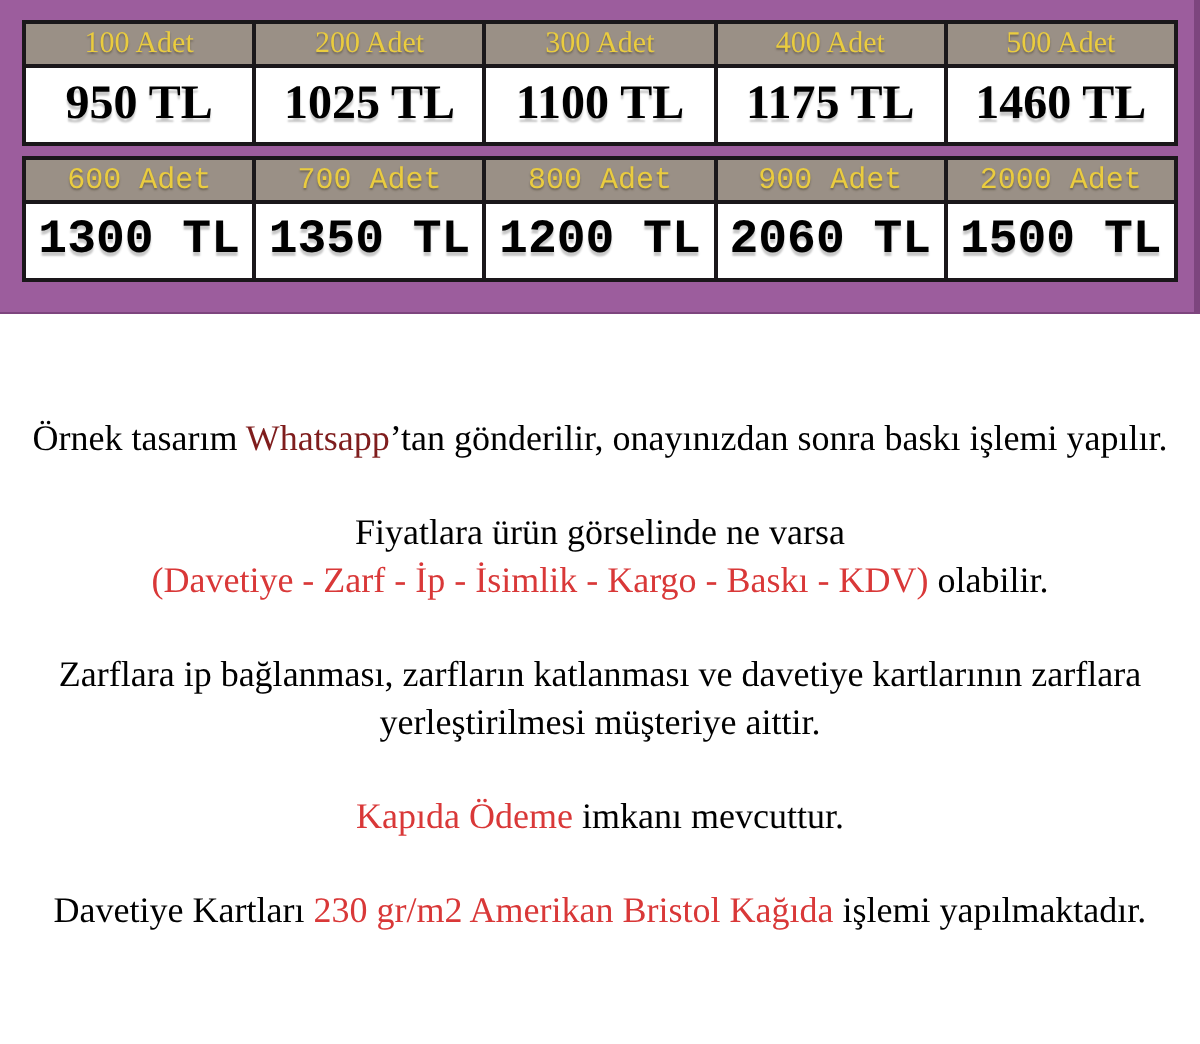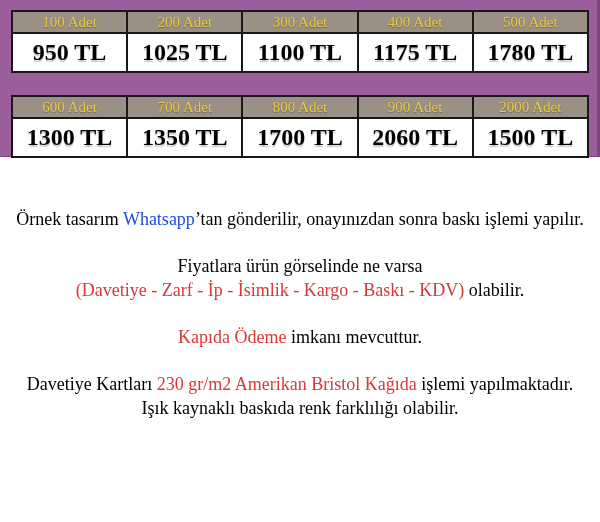--- a/index.html
+++ b/index.html
@@ -21,21 +21,22 @@
     padding: 10px 11px;
     box-shadow: inset -3px -1px 0 rgba(70,25,70,0.35);
   }
   table.price-table {
     width: 100%;
     border-collapse: collapse;
     table-layout: fixed;
     background: #0ea5e9;
   }
   table.price-table + table.price-table {
-    margin-top: 22px;
+    margin-top: 5px;
+    font-family: Liberation Mono, monospace;
   }
   table.price-table th,
   table.price-table td {
     border: 2px solid #1a171a;
     text-align: center;
     vertical-align: middle;
     padding: 0;
     overflow: hidden;
   }
   table.price-table th {
@@ -63,21 +64,21 @@
     margin: 0 0 23px 0;
     line-height: 24px;
     text-align: center;
     white-space: nowrap;
   }
   .red {
     color: #d93838;
     margin-top: 33px;
   }
   .accent {
-    color: #1d4ed8;
+    color: #7f1d1d;
   }
 </style>
 </head>
 <body>
 
 <div class="banner">
 
   <table class="price-table">
     <tbody>
         <tr>
@@ -85,50 +86,51 @@
       <th>200 Adet</th>
       <th>300 Adet</th>
       <th>400 Adet</th>
       <th>500 Adet</th>
     </tr>
     <tr>
       <td>950 TL</td>
       <td>1025 TL</td>
       <td>1100 TL</td>
       <td>1175 TL</td>
-      <td>1780 TL</td>
+      <td>1460 TL</td>
     </tr>
   </tbody>
     </table>
 
   <table class="price-table">
     <tbody>
         <tr>
       <th>600 Adet</th>
       <th>700 Adet</th>
       <th>800 Adet</th>
       <th>900 Adet</th>
       <th>2000 Adet</th>
     </tr>
     <tr>
       <td>1300 TL</td>
       <td>1350 TL</td>
-      <td>1700 TL</td>
+      <td>1200 TL</td>
       <td>2060 TL</td>
       <td>1500 TL</td>
     </tr>
   </tbody>
     </table>
 
 </div>
 
 <div class="notes">
 
   <p><span>Örnek tasarım </span><span class="accent">Whatsapp</span><span>’tan gönderilir, onayınızdan sonra baskı işlemi yapılır.</span></p>
 
   <p><span>Fiyatlara ürün görselinde ne varsa</span><br><span class="red">(Davetiye - Zarf - İp - İsimlik - Kargo - Baskı - KDV)</span><span> olabilir.</span></p>
 
+  <p><span>Zarflara ip bağlanması, zarfların katlanması ve davetiye kartlarının zarflara</span><br><span>yerleştirilmesi müşteriye aittir.</span></p>
 
   <p><span class="red">Kapıda Ödeme</span><span> imkanı mevcuttur.</span></p>
 
-  <p><span>Davetiye Kartları </span><span class="red">230 gr/m2 Amerikan Bristol Kağıda</span><span> işlemi yapılmaktadır.</span><br><span>Işık kaynaklı baskıda renk farklılığı olabilir.</span></p>
+  <p><span>Davetiye Kartları </span><span class="red">230 gr/m2 Amerikan Bristol Kağıda</span><span> işlemi yapılmaktadır.</span><br></p>
 
 </div>
 
 </body></html>

